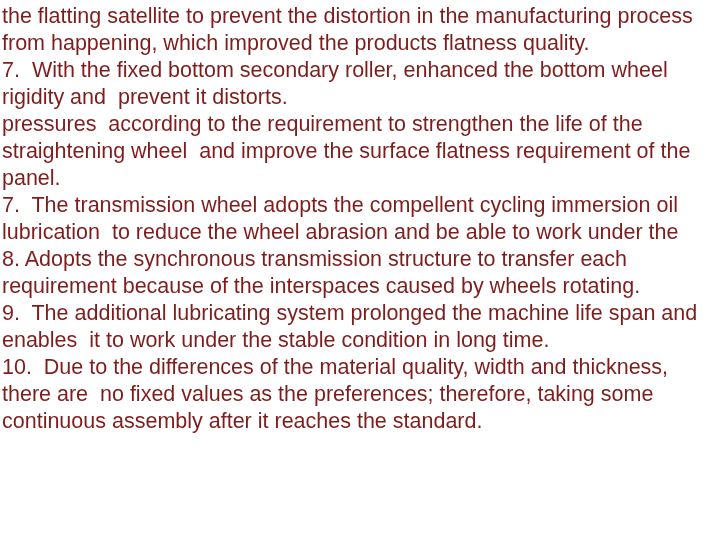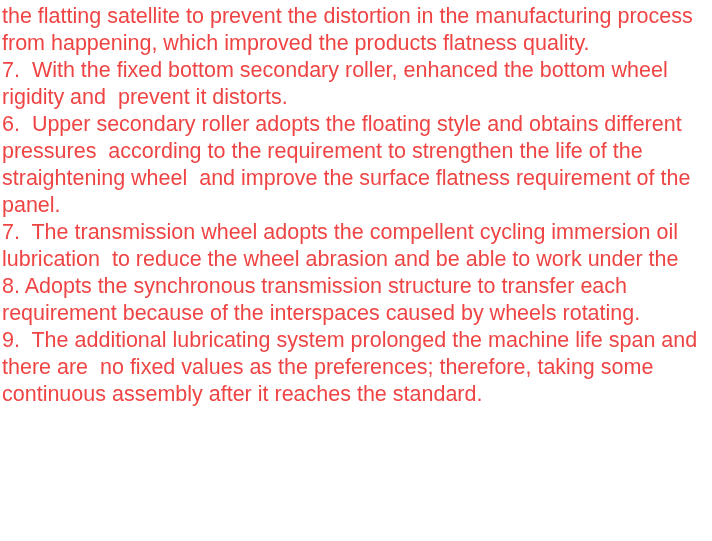--- a/index.html
+++ b/index.html
@@ -14,40 +14,41 @@
   }
   .page {
     box-sizing: border-box;
     width: 712px;
     height: 541px;
     padding: 3px 0 12px 2px;
     font-family: "Liberation Sans", sans-serif;
     font-size: 21.5px;
     line-height: 27px;
     font-weight: 400;
-    color: #ef4444;
+    color: #7f1d1d;
     letter-spacing: 0px;
   }
   .line {
     white-space: pre;
     height: 27px;
   }
 </style>
 </head>
 <body>
 
 <div class="page">
   <div class="line">the flatting satellite to prevent the distortion in the manufacturing process</div>
   <div class="line">from happening, which improved the products flatness quality.</div>
   <div class="line">7.  With the fixed bottom secondary roller, enhanced the bottom wheel</div>
   <div class="line">rigidity and  prevent it distorts.</div>
-  <div class="line">6.  Upper secondary roller adopts the floating style and obtains different</div>
   <div class="line">pressures  according to the requirement to strengthen the life of the</div>
   <div class="line">straightening wheel  and improve the surface flatness requirement of the</div>
   <div class="line">panel.</div>
   <div class="line">7.  The transmission wheel adopts the compellent cycling immersion oil</div>
   <div class="line">lubrication  to reduce the wheel abrasion and be able to work under the</div>
   <div class="line">8. Adopts the synchronous transmission structure to transfer each</div>
   <div class="line">requirement because of the interspaces caused by wheels rotating.</div>
   <div class="line">9.  The additional lubricating system prolonged the machine life span and</div>
+  <div class="line">enables  it to work under the stable condition in long time.</div>
+  <div class="line">10.  Due to the differences of the material quality, width and thickness,</div>
   <div class="line">there are  no fixed values as the preferences; therefore, taking some</div>
   <div class="line">continuous assembly after it reaches the standard.</div>
 </div>
 
 </body></html>

